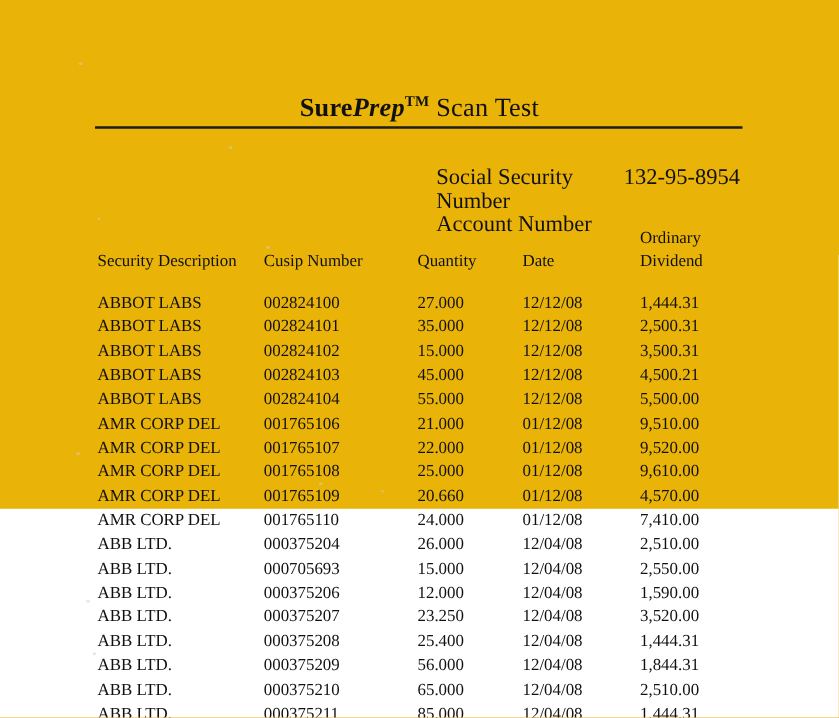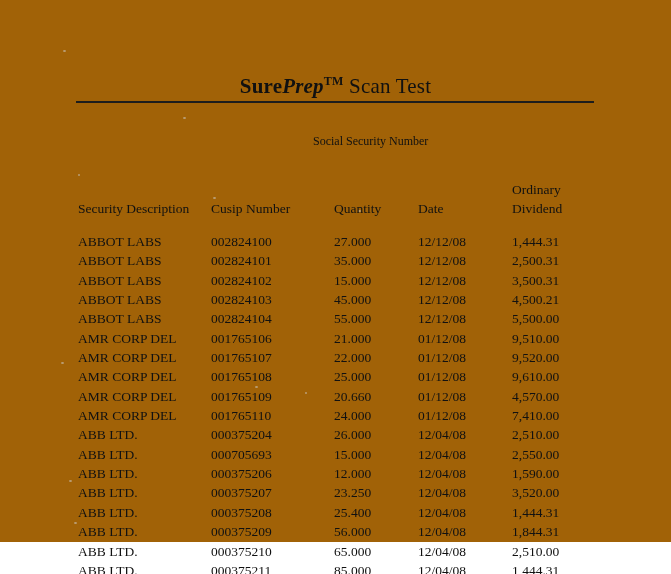--- a/index.html
+++ b/index.html
@@ -11,22 +11,22 @@
     height: 574px;
     background: #ffffff;
     font-family: "Liberation Serif", serif;
     color: #111111;
     overflow: hidden;
     position: relative;
   }
   .page {
     position: relative;
     width: 671px;
-    height: 542px;
-    background: #a16207;
+    height: 407px;
+    background: #eab308;
   }
   
   .speck {
     position: absolute;
     background: #cfcfcf;
     border-radius: 50%;
     opacity: .55;
   }
   .title {
     position: absolute;
@@ -57,22 +57,22 @@
     top: 101px;
     left: 76px;
     width: 518px;
     height: 2px;
     background: #1d1d1d;
   }
 
   .meta {
     position: absolute;
     top: 132px;
-    left: 313px;
-    font-size: 12px;
+    left: 349px;
+    font-size: 18px;
     line-height: 19px;
   }
   .meta-row {
     display: flex;
   }
   .meta-label {
     width: 150px;
   }
   .meta-value {
     width: 140px;
@@ -146,22 +146,24 @@
 
   <div class="title">
     <span class="sure">Sure</span><span class="prep">Prep</span><span class="tm">TM</span><span class="rest"> Scan Test</span>
   </div>
 
   <div class="rule"></div>
 
   <div class="meta">
     <div class="meta-row">
       <div class="meta-label">Social Security Number</div>
+      <div class="meta-value">132-95-8954</div>
     </div>
     <div class="meta-row">
+      <div class="meta-label">Account Number</div>
     </div>
   </div>
 
   <div class="headers">
     <div class="hdr-top">Ordinary</div>
     <div class="hdr-row">
       <span class="col c-desc">Security Description</span>
       <span class="col c-cusip">Cusip Number</span>
       <span class="col c-qty">Quantity</span>
       <span class="col c-date">Date</span>

